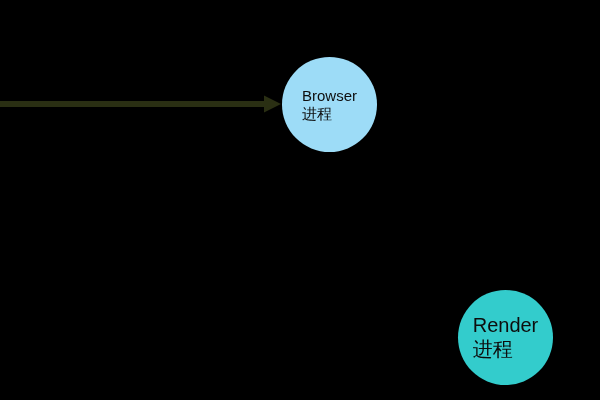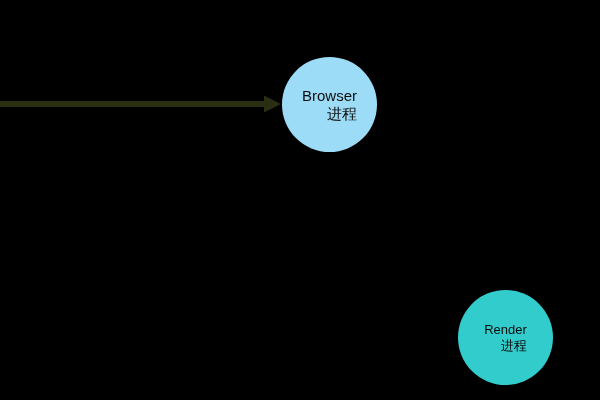--- a/index.html
+++ b/index.html
@@ -18,21 +18,21 @@
     background: #000000;
     overflow: hidden;
   }
   .node {
     position: absolute;
     border-radius: 50%;
     display: flex;
     flex-direction: column;
     align-items: center;
     justify-content: center;
-    text-align: right;
+    text-align: left;
     line-height: 1.18;
     color: #0d0d0d;
     -webkit-font-smoothing: antialiased;
   }
   .node .node-label {
     display: block;
     white-space: pre-line;
     padding: 0 6px;
     word-break: break-word;
   }
@@ -51,21 +51,21 @@
     height: 95px;
     background: #5daabe;
     font-size: 15px;
   }
   #node-render {
     left: 458px;
     top: 290px;
     width: 95px;
     height: 95px;
     background: #33cccc;
-    font-size: 13px;
+    font-size: 20px;
   }
   #edge-to-browser {
     position: absolute;
     left: 0px;
     top: 86px;
     width: 290px;
     height: 36px;
     pointer-events: none;
   }
 </style>

